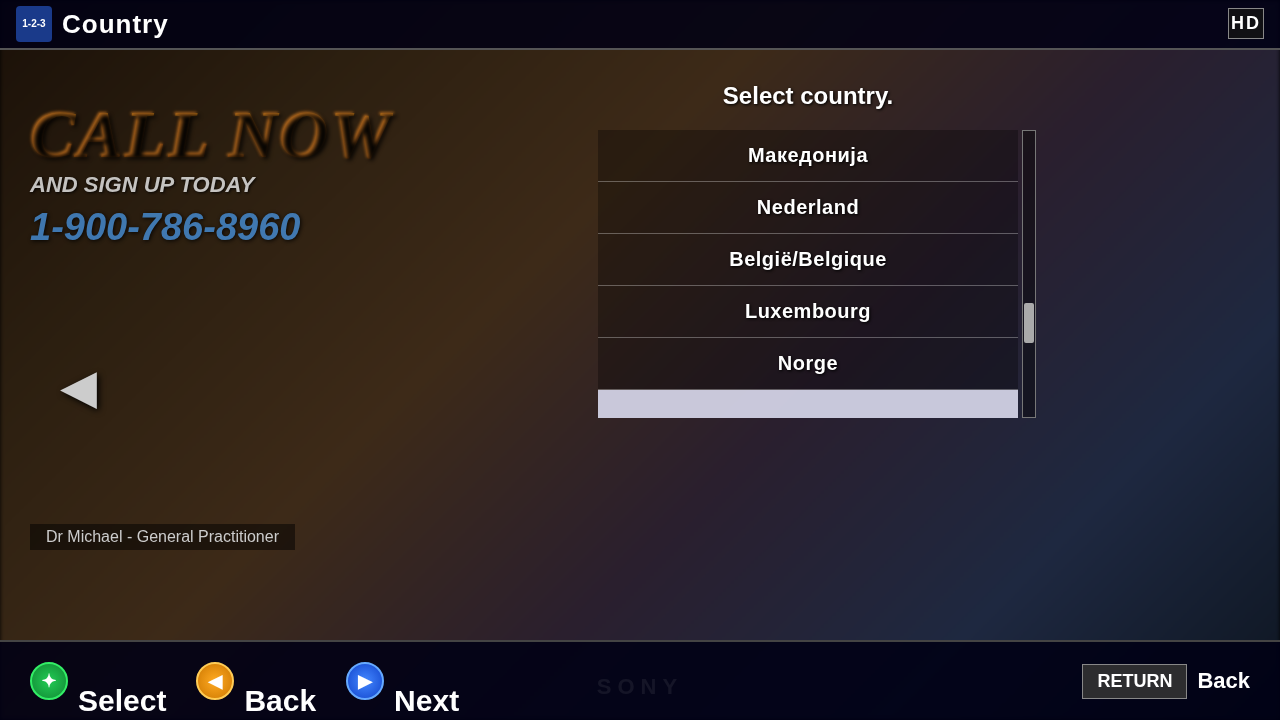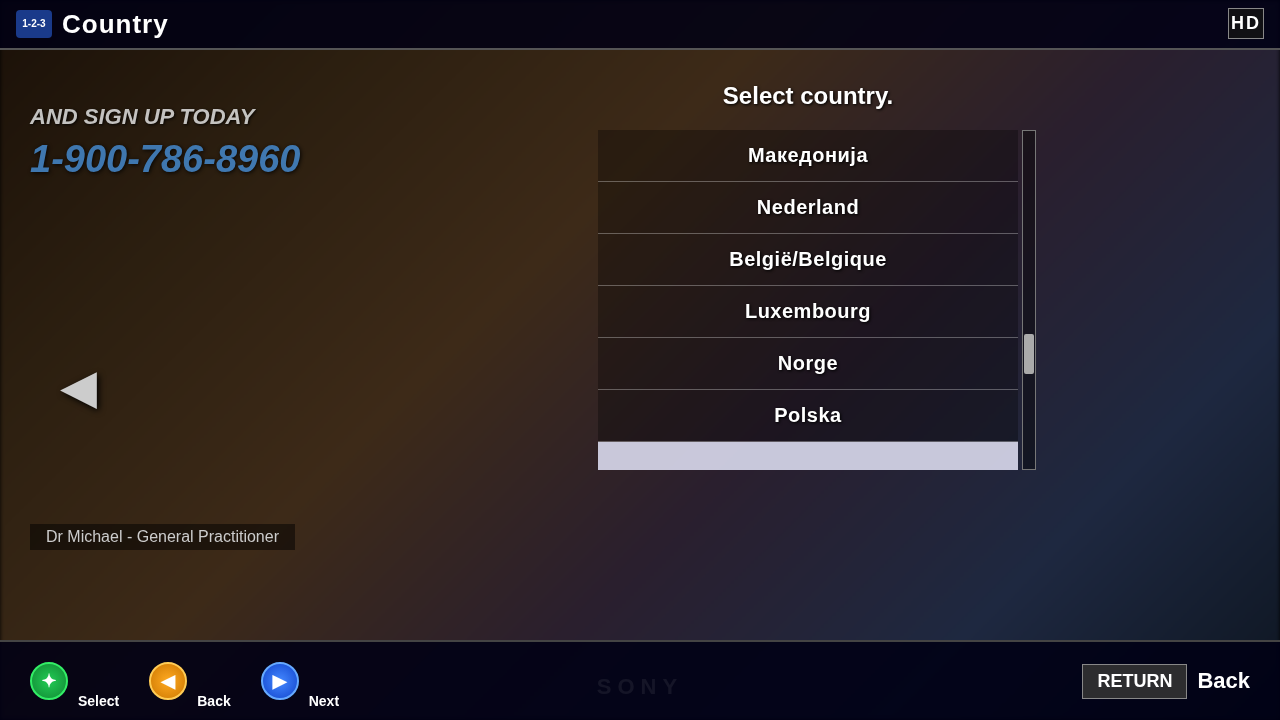--- a/index.html
+++ b/index.html
@@ -92,21 +92,21 @@
       padding: 0 16px;
       border-bottom: 2px solid #555;
     }
     .top-bar-logo {
       display: flex;
       align-items: center;
       gap: 10px;
     }
     .logo-icon {
       width: 36px;
-      height: 28px;
+      height: 36px;
       background: #1a3a8a;
       border-radius: 4px;
       display: flex;
       align-items: center;
       justify-content: center;
       font-size: 10px;
       font-weight: bold;
       color: #fff;
       line-height: 1.2;
       text-align: center;
@@ -256,21 +256,21 @@
     .btn-circle.orange {
       background: radial-gradient(circle, #ffaa22, #cc7700);
       border: 2px solid #ffcc55;
     }
     .btn-circle.blue {
       background: radial-gradient(circle, #4488ff, #1144cc);
       border: 2px solid #66aaff;
     }
     .btn-label {
       color: #fff;
-      font-size: 14px;
+      font-size: 30px;
       font-weight: bold;
       margin-top: 40px;
     }
 
     .return-btn {
       position: absolute;
       right: 30px;
       display: flex;
       align-items: center;
       gap: 10px;
@@ -302,20 +302,21 @@
       letter-spacing: 6px;
       z-index: 1;
     }
   </style>
 </head>
 <body>
 
 <div class="bg-scene"></div>
 
 <div class="call-now-overlay">
+  <div class="call-now-title">CALL NOW</div>
   <div class="call-now-sub">AND SIGN UP TODAY</div>
   <div class="call-now-number">1-900-786-8960</div>
 </div>
 
 <div class="subtitle-bar">Dr Michael - General Practitioner</div>
 
 <div class="top-bar">
   <div class="top-bar-logo">
     <div class="logo-icon">1-2-3</div>
     <span class="top-bar-title">Country</span>
@@ -329,21 +330,20 @@
 
   <div class="country-panel">
     <div class="country-header">Select country.</div>
     <div style="position:relative;">
       <div class="country-list" id="country-list">
           <div class="country-item">Македонија</div>
           <div class="country-item">Nederland</div>
           <div class="country-item">België/Belgique</div>
           <div class="country-item">Luxembourg</div>
           <div class="country-item">Norge</div>
-          <div class="country-item">Polska</div>
           <div class="country-item selected"></div>
         </div>
 
       <div class="scrollbar-track">
         <div class="scrollbar-thumb"></div>
       </div>
     </div>
   </div>
 
 </div>

